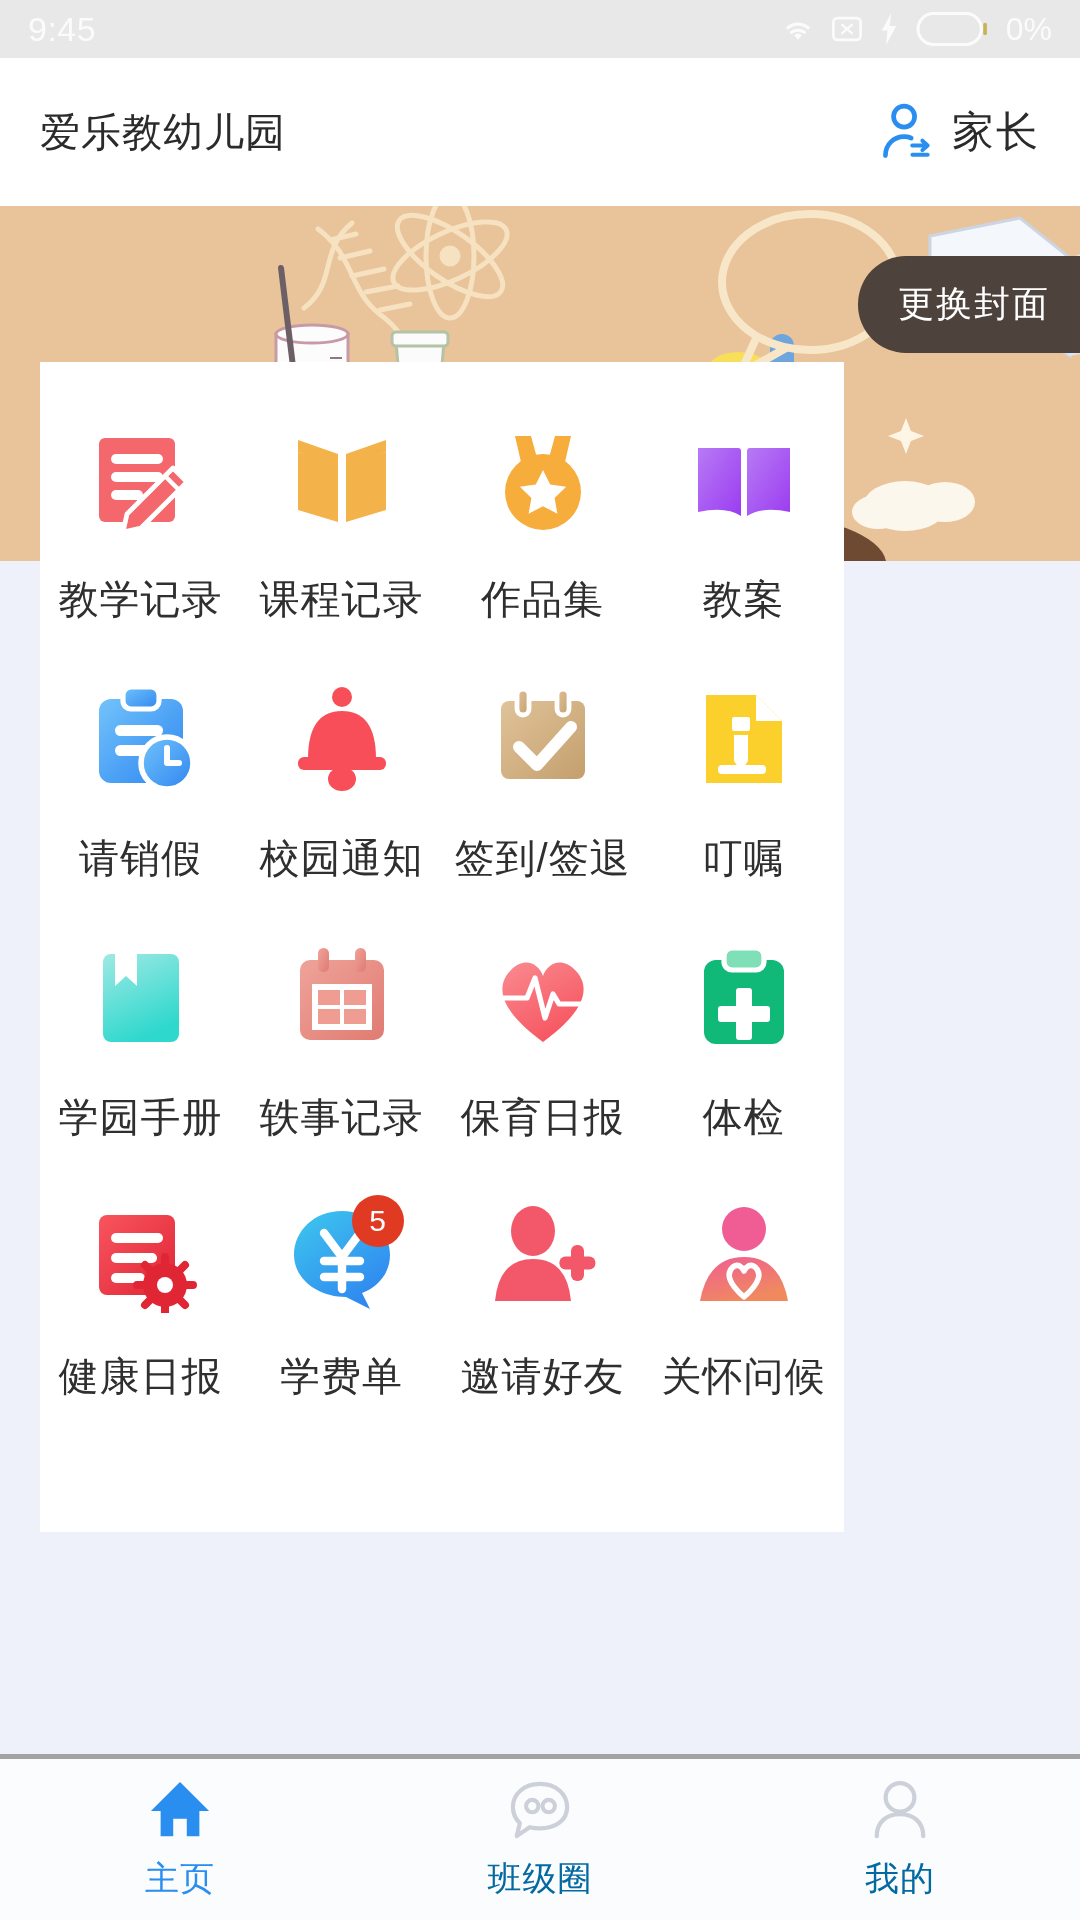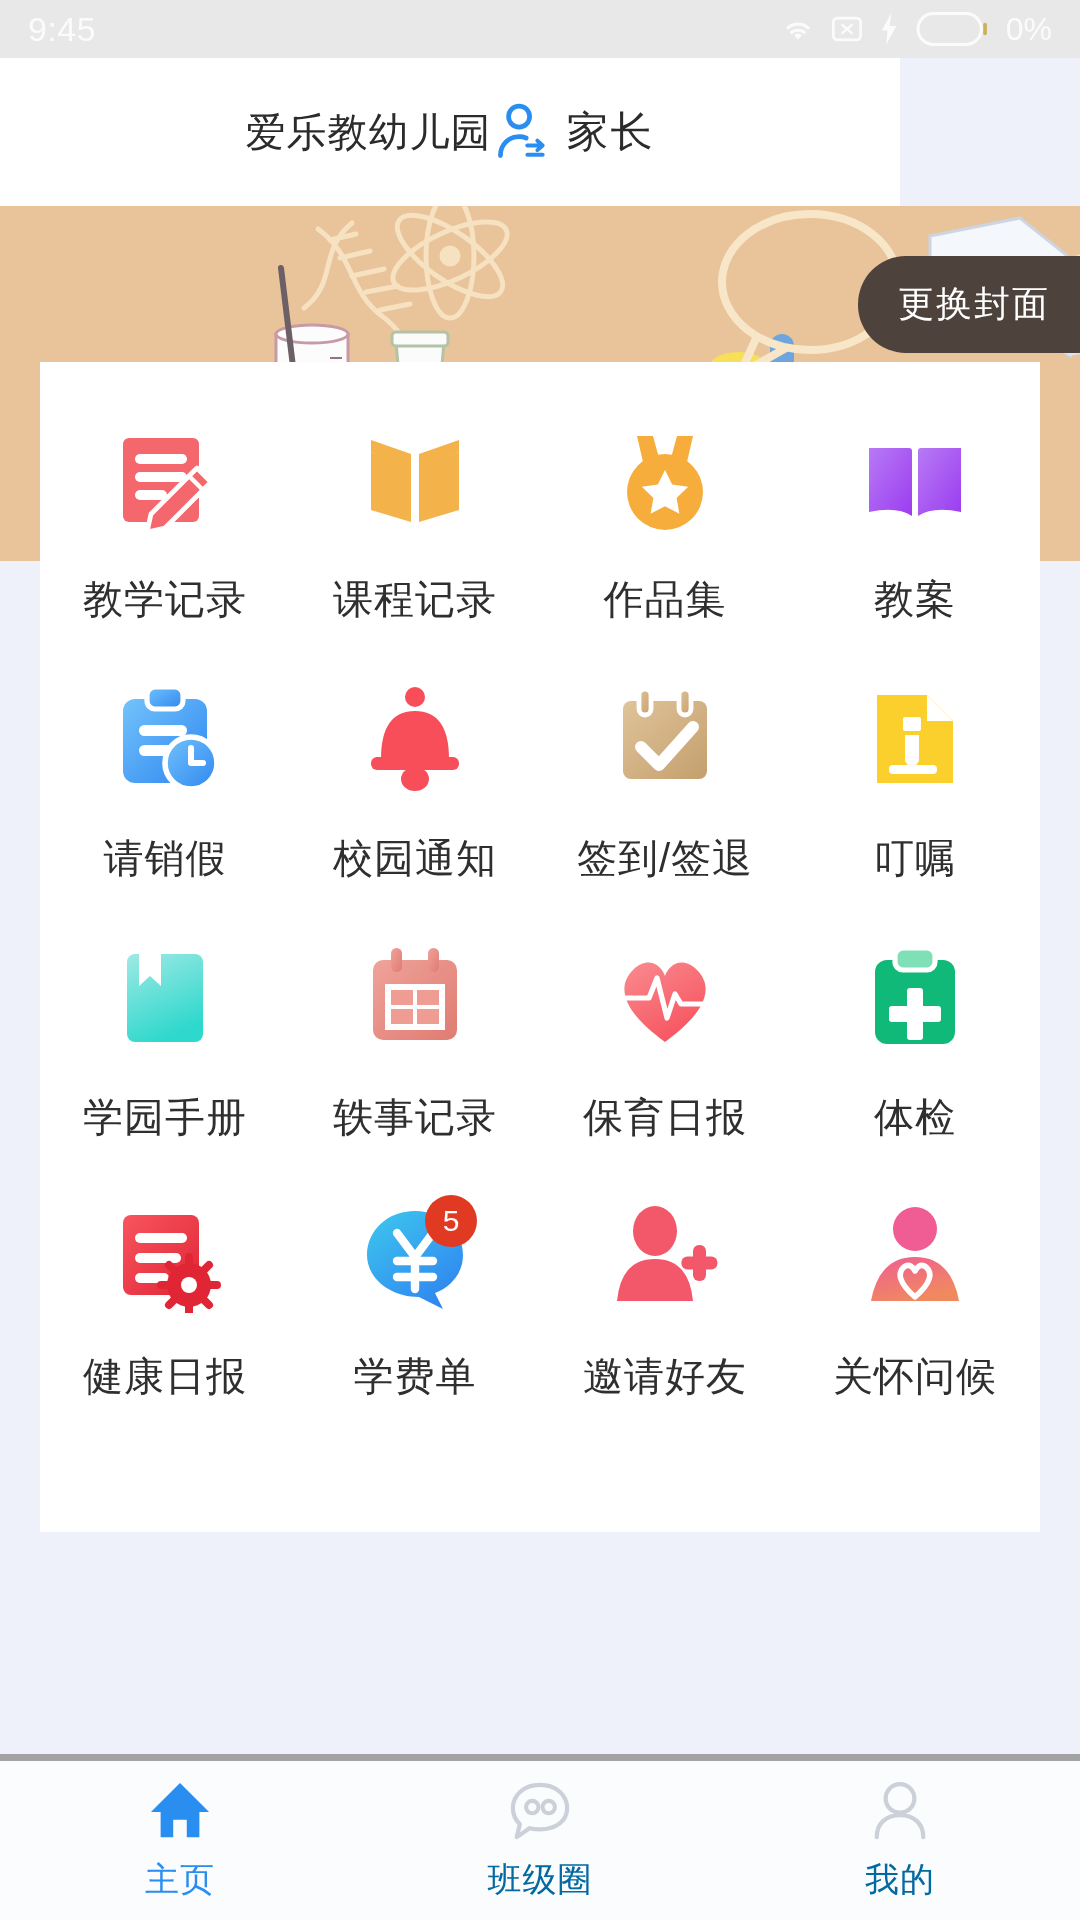--- a/index.html
+++ b/index.html
@@ -16,23 +16,23 @@
     position:absolute; top:0; left:0; width:1080px; height:58px;
     background:#e8e8e8; display:flex; align-items:center;
     padding:0 28px; justify-content:space-between;
   }
   .status-time{ font-size:34px; color:#fbfbfb; letter-spacing:.5px; font-weight:400;}
   .status-right{ display:flex; align-items:center; gap:14px;}
   .status-pct{ font-size:32px; color:#fbfbfb; margin-left:2px;}
 
   
   .header{
-    position:absolute; top:58px; left:0; width:900px; height:148px;
+    position:absolute; top:58px; left:0; width:1080px; height:148px;
     background:#ffffff; display:flex; align-items:center;
-    padding:0 40px; justify-content:center;
+    padding:0 40px; justify-content:space-between;
   }
   .app-title{ font-size:40px; color:#2b2b2b; letter-spacing:1px;}
   .role-switch{ display:flex; align-items:center; gap:19px;}
   .role-label{ font-size:42px; color:#2b2b2b; letter-spacing:2px;}
 
   
   .banner{
     position:absolute; top:206px; left:0; width:1080px; height:355px;
     background:#e9c39a; overflow:hidden;
   }
@@ -42,21 +42,21 @@
     background:#4e423c; color:#fff;
     font-size:36px; letter-spacing:2px;
     padding:24px 30px 24px 40px;
     border-radius:48px 0 0 48px;
     white-space:nowrap;
     z-index:5;
   }
 
   
   .grid-card{
-    position:absolute; left:40px; top:362px; width:1000px;
+    position:absolute; left:40px; top:362px; width:804px;
     background:#ffffff;
     padding:34px 0 46px 0;
     z-index:6;
   }
   .grid{ display:grid; grid-template-columns:repeat(4,1fr); }
   .tile{
     display:flex; flex-direction:column; align-items:center;
     padding:26px 0 28px 0; position:relative;
   }
   .tile-icon{
@@ -71,21 +71,21 @@
     position:absolute; top:-4px; right:-4px;
     min-width:52px; height:52px; border-radius:26px;
     background:#e03a22; color:#fff; font-size:30px;
     display:flex; align-items:center; justify-content:center;
     padding:0 8px; z-index:3;
   }
 
   
   .bottom-nav{
     position:absolute; left:0; bottom:0; width:1080px; height:166px;
-    background:#fbfcfe; border-top:7px solid #a3a3a3;
+    background:#fbfcfe; border-top:5px solid #a3a3a3;
     display:flex;
   }
   .nav-item{
     flex:1; display:flex; flex-direction:column;
     align-items:center; justify-content:center; gap:16px;
   }
   .nav-label{ font-size:34px; letter-spacing:1px; color:#0369a1;}
   .nav-item.active .nav-label{ color:#2a8ef0;}
 </style>
 </head>

